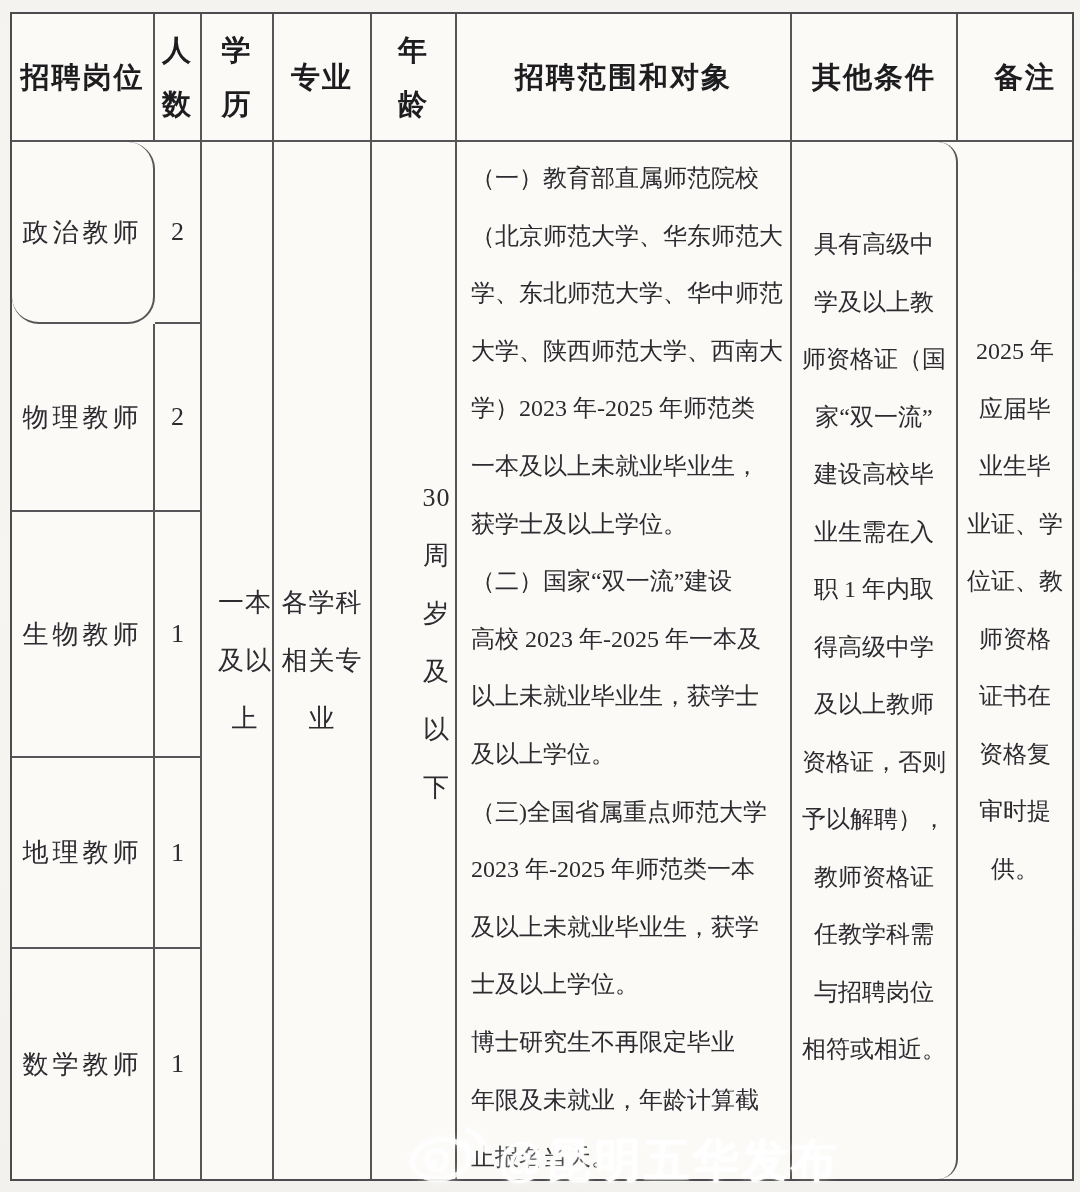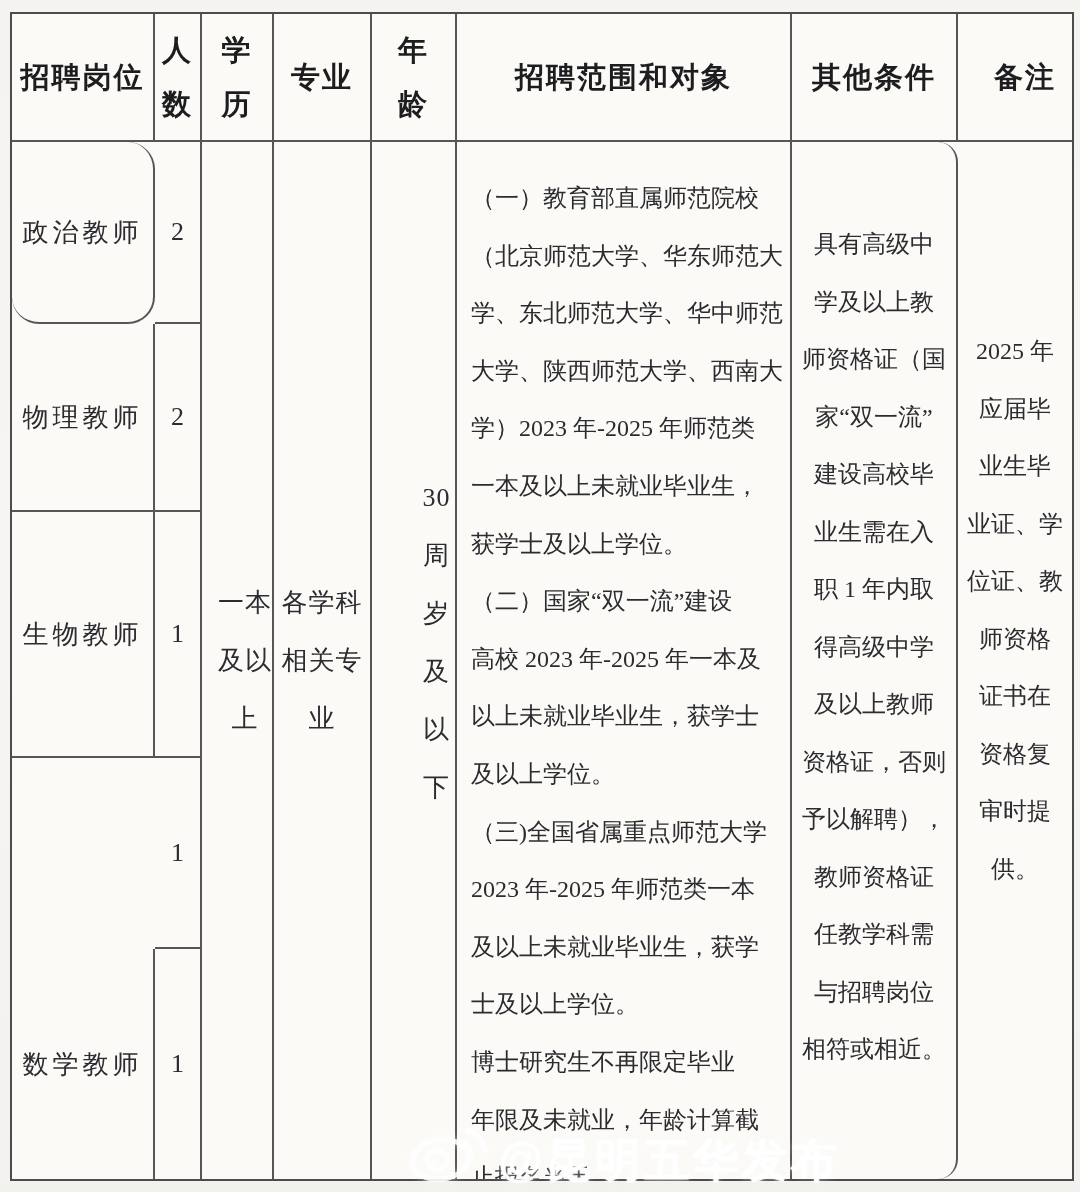--- a/index.html
+++ b/index.html
@@ -32,21 +32,21 @@
     font-weight:bold;font-size:29px;line-height:54px;
     letter-spacing:2px;white-space:pre-line;color:#1d1d20;
   }
   .pos{font-size:26px;letter-spacing:4px;}
   .num{font-size:26px;}
   .vcell{font-size:26px;line-height:58px;letter-spacing:1px;}
   .age-cell{padding-bottom:36px;padding-left:46px;}
   .scope{
     display:block;align-items:flex-start;text-align:left;
     font-size:24px;line-height:57.6px;
-    padding:28px 6px 0 14px;
+    padding:8px 6px 0 14px;
   }
   .para{margin:0;white-space:pre-line;}
   .other{
     font-size:24px;line-height:57.5px;white-space:pre-line;
     padding:0 4px 26px 4px;
     border-radius:20px;
   }
   .note{
     font-size:24px;line-height:57.5px;white-space:pre-line;
     padding-bottom:100px;
@@ -82,20 +82,21 @@
 
     <div class="cell pos" style="grid-column:1;grid-row:2;border-radius:27px;">政治教师</div>
     <div class="cell num" style="grid-column:2;grid-row:2;">2</div>
 
     <div class="cell pos" style="grid-column:1;grid-row:3;">物理教师</div>
     <div class="cell num" style="grid-column:2;grid-row:3;">2</div>
 
     <div class="cell pos" style="grid-column:1;grid-row:4;">生物教师</div>
     <div class="cell num" style="grid-column:2;grid-row:4;">1</div>
 
+    <div class="cell pos" style="grid-column:1;grid-row:5;">地理教师</div>
     <div class="cell num" style="grid-column:2;grid-row:5;">1</div>
 
     <div class="cell pos no-b" style="grid-column:1;grid-row:6;">数学教师</div>
     <div class="cell num no-b" style="grid-column:2;grid-row:6;">1</div>
 
     <div class="cell vcell no-b" style="grid-column:3;grid-row:2/7;padding-left:16px;">一本及以上</div>
     <div class="cell vcell no-b" style="grid-column:4;grid-row:2/7;">各学科相关专业</div>
     <div class="cell vcell age-cell no-b" style="grid-column:5;grid-row:2/7;">30 周岁及以下</div>
 
     <div class="cell scope no-b" style="grid-column:6;grid-row:2/7;">

